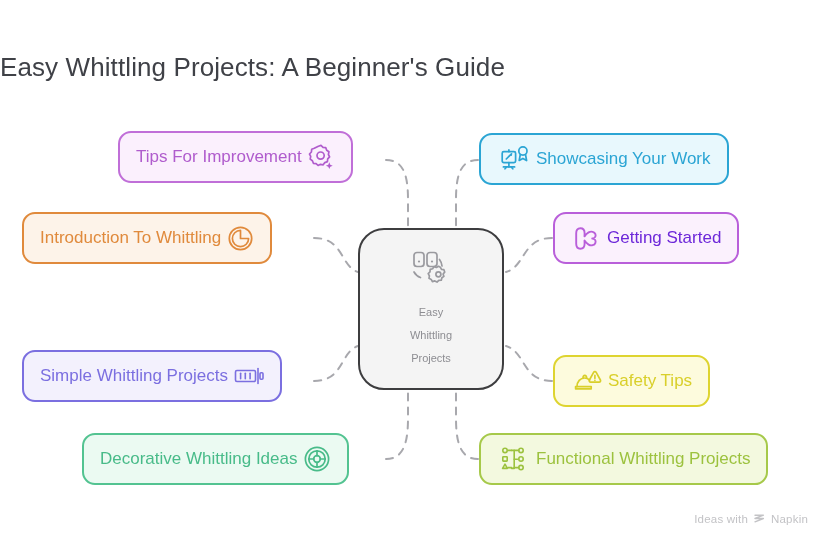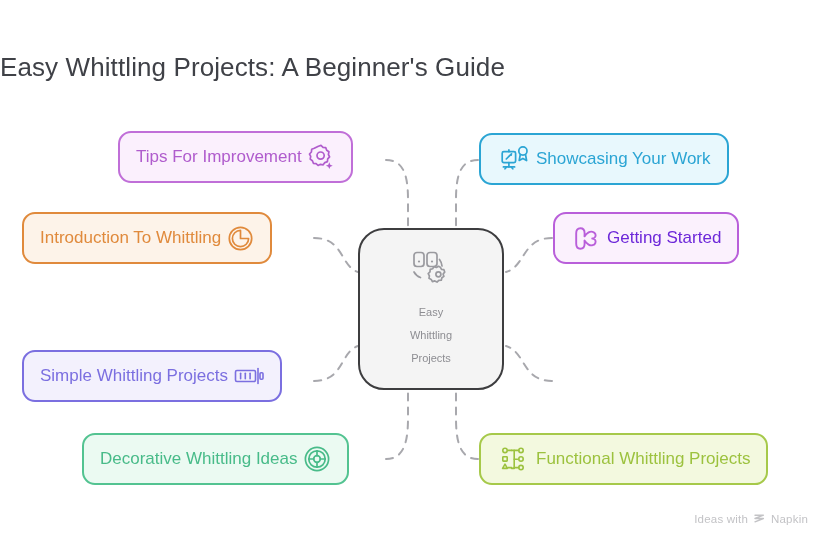--- a/index.html
+++ b/index.html
@@ -220,20 +220,33 @@
                  C10.5 11.4 12.1 8.9 14.6 7.4 C17.3 5.8 20.5 6.8 21.4 9.2
                  C22.3 11.6 20.4 13.5 18.2 13.5 C20.4 13.5 22.3 15.4 21.4 17.8
                  C20.5 20.2 17.3 21.2 14.6 19.6 C12.1 18.1 10.5 15.6 10.5 15.6
                  C10.5 15.6 10.6 16.7 10.6 18.8 C10.6 21.6 9.4 23.7 6.4 23.7
                  C3.4 23.7 2.2 21.6 2.2 18.8 L2.2 8.2 C2.2 5.4 3.4 3.3 6.4 3.3z"></path>
       </svg>
     </span>
     <span class="n-label" style="color:#6d28d9;">Getting Started</span>
   </div>
 
+  <div class="node icon-left" style="left:553px; top:355px; border-color:#ded430; background:#fdfbdd;">
+    <span class="n-icon">
+      <svg width="28" height="28" viewBox="0 0 28 28" fill="none" stroke="#d9cf2a" stroke-width="1.7" stroke-linecap="round" stroke-linejoin="round">
+        <path d="M3 19.6 C3 14.6 6.4 11 10.6 11 C12.6 11 14.3 11.8 15.6 13.2"></path>
+        <path d="M9 11.3 C9 9.5 9.6 8.4 10.8 8.4 C12 8.4 12.6 9.5 12.6 11.1"></path>
+        <path d="M1.6 19.6 h15.6 v2.2 h-15.6z"></path>
+        <path d="M19.6 5.4 a1.5 1.5 0 0 1 2.6 0 l4.2 7.6 a1.5 1.5 0 0 1 -1.3 2.2 h-8.4 a1.5 1.5 0 0 1 -1.3-2.2z"></path>
+        <line x1="20.9" y1="8.4" x2="20.9" y2="11.3"></line>
+        <circle cx="20.9" cy="13.3" r=".85" fill="#d9cf2a" stroke="none"></circle>
+      </svg>
+    </span>
+    <span class="n-label" style="color:#d9cf2a;">Safety Tips</span>
+  </div>
 
   <div class="node icon-left" style="left:479px; top:433px; border-color:#a6c94a; background:#f3f9df;">
     <span class="n-icon">
       <svg width="30" height="28" viewBox="0 0 30 28" fill="none" stroke="#9cc23e" stroke-width="1.6" stroke-linecap="round" stroke-linejoin="round">
         <circle cx="5" cy="5.4" r="2.2"></circle>
         <rect x="2.8" y="11.7" width="4.4" height="4.4" rx=".6"></rect>
         <path d="M5 19.2 l2.4 4.2 h-4.8z"></path>
         <path d="M11.6 5.4 h2.6 v18 h-2.6"></path>
         <path d="M14.2 14.2 h3.3"></path>
         <path d="M8 5.4 h3.6"></path>

